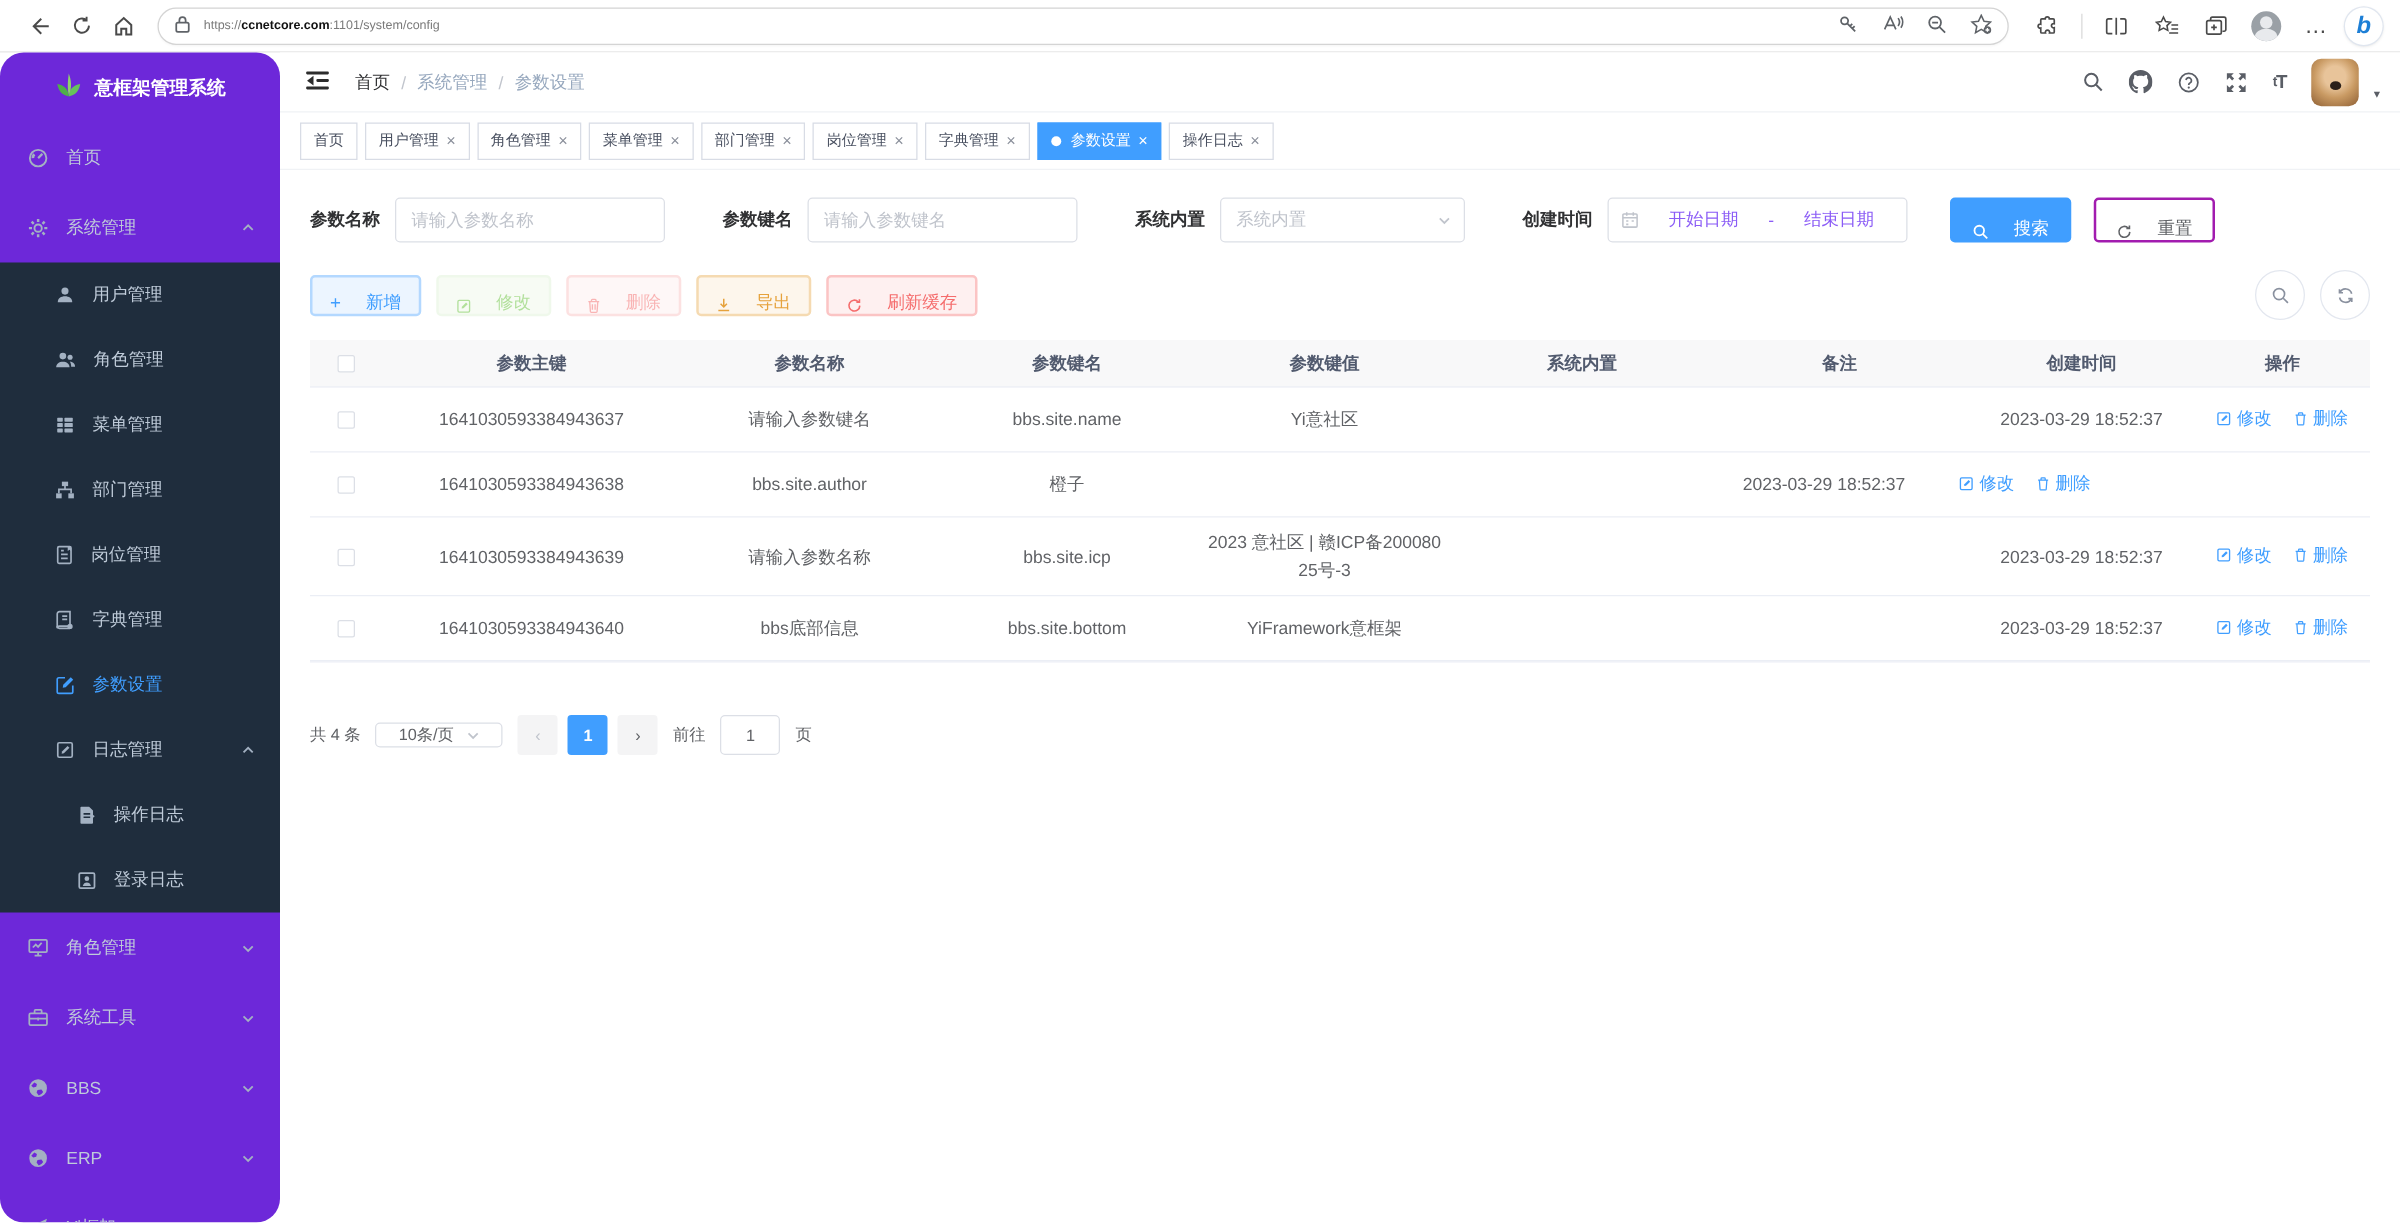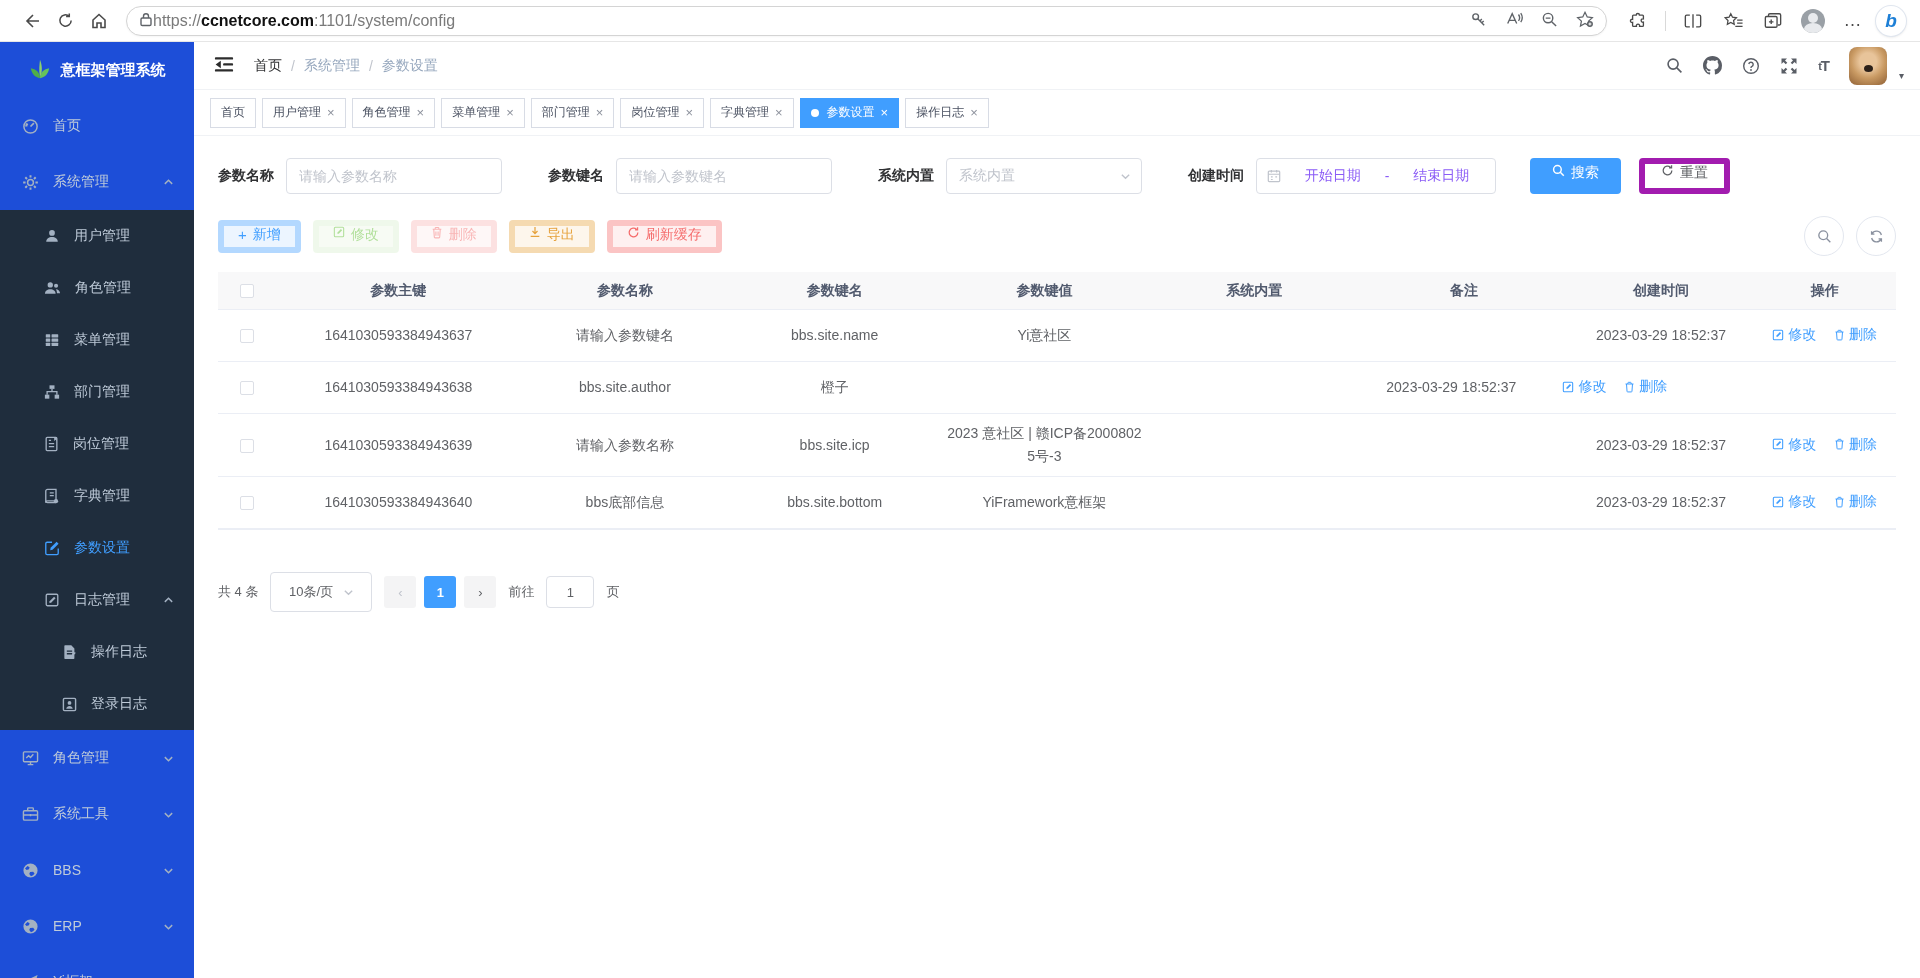--- a/index.html
+++ b/index.html
@@ -4,35 +4,35 @@
 <style>
   * { margin:0; padding:0; box-sizing:border-box; }
   html,body { width:1920px; height:978px; overflow:hidden; background:#fff;
     font-family:"Liberation Sans","DejaVu Sans",sans-serif; font-size:14px; color:#303133; }
 
   
   .browser { height:42px; background:#fff; display:flex; align-items:center; padding:0 14px; border-bottom:1px solid #e6e6e6; }
   .b-icon { width:34px; height:30px; display:flex; align-items:center; justify-content:center; color:#4a4a4a; border-radius:6px; cursor:pointer; flex:none; }
   .b-icon svg { display:block; }
   .url-pill { flex:1; height:30px; margin:0 10px; border:1px solid #d4d4d4; border-radius:16px; display:flex; align-items:center; padding:0 12px; background:#fff; box-shadow:0 1px 2px rgba(0,0,0,.04); }
-  .url-text { flex:1; color:#7a7a7a; font-size:16px; white-space:nowrap; overflow:hidden; }
+  .url-text { flex:1; margin-left:10px; color:#7a7a7a; font-size:10px; white-space:nowrap; overflow:hidden; }
   .url-text b { color:#111; font-weight:700; }
   .pill-icons { display:flex; align-items:center; gap:18px; color:#5f6368; }
   .chrome-right { display:flex; align-items:center; gap:6px; margin-left:4px; }
   .vdiv { width:1px; height:20px; background:#d9d9d9; margin:0 4px; }
   .profile-circle { width:24px; height:24px; border-radius:50%; background:#9aa0a6; position:relative; overflow:hidden; }
   .profile-circle::before { content:""; position:absolute; left:7px; top:4px; width:10px; height:10px; border-radius:50%; background:#e8eaed; }
   .profile-circle::after { content:""; position:absolute; left:3px; top:14px; width:18px; height:12px; border-radius:50%; background:#e8eaed; }
   .copilot { width:30px; height:30px; border-radius:50%; background:#fff; box-shadow:0 0 0 1px #e0e6ef,0 1px 3px rgba(0,0,0,.15); display:flex; align-items:center; justify-content:center; font-weight:700; font-style:italic; font-size:19px; color:#1d7fd6; }
 
   
   .app { display:flex; height:936px; }
 
   
-  .sidebar { width:194px; background:#1d4ed8; flex:none; overflow:hidden; }
+  .sidebar { width:224px; background:#6d28d9; flex:none; overflow:hidden;border-radius:19px; }
   .logo { height:56px; display:flex; align-items:center; justify-content:center; gap:10px; color:#fff; font-weight:700; font-size:15px; }
   .menu-item { height:56px; display:flex; align-items:center; padding:0 20px 0 22px; color:#bfcbd9; cursor:pointer; position:relative; }
   .menu-item .label { flex:1; margin-left:14px; }
   .menu-item svg { flex:none; color:#a3b1c2; }
   .sub { background:#1f2d3d; }
   .sub .menu-item { height:52px; padding-left:44px; }
   .sub .menu-item.lv3 { padding-left:62px; }
   .menu-item.active { color:#409EFF; }
   .menu-item.active svg { color:#409EFF; }
   .caret { flex:none; color:#bfcbd9; transition:transform .2s; }
@@ -67,21 +67,21 @@
   .filter { display:flex; align-items:center; }
   .f-group { display:flex; align-items:center; margin-right:46px; }
   .f-label { font-weight:700; color:#303133; margin-right:12px; white-space:nowrap; }
   .inp { height:36px; border:1px solid #dcdfe6; border-radius:4px; background:#fff; color:#606266; padding:0 12px; font-size:14px; font-family:inherit; }
   .inp::placeholder { color:#c0c4cc; }
   .inp.w215 { width:216px; }
   .sel { width:196px; height:36px; border:1px solid #dcdfe6; border-radius:4px; display:flex; align-items:center; padding:0 10px 0 12px; color:#c0c4cc; cursor:pointer; }
   .sel .ph { flex:1; }
   .dr { width:240px; height:36px; border:1px solid #dcdfe6; border-radius:4px; display:flex; align-items:center; padding:0 10px; color:#8b5cf6; gap:8px; cursor:pointer; }
   .dr .d { flex:1; text-align:center; }
-  .btn { height:36px; border-radius:4px; border:6px solid #a21caf; background:#fff; color:#606266; font-size:14px; padding:0 16px; display:inline-flex; align-items:flex-start; gap:6px; cursor:pointer; font-family:inherit; }
+  .btn { height:36px; border-radius:4px; border:2px solid #a21caf; background:#fff; color:#606266; font-size:14px; padding:0 16px; display:inline-flex; align-items:flex-end; gap:20px; cursor:pointer; font-family:inherit; }
   .btn-primary { background:#409EFF; border-color:#409EFF; color:#fff; }
   .btn-sm { height:33px; padding:0 14px; }
   .btn-plain-primary { background:#ecf5ff; border-color:#b3d8ff; color:#409EFF; }
   .btn-plain-success { background:#f0f9eb; border-color:#e1f3d8; color:#67c23a; opacity:.5; cursor:not-allowed; }
   .btn-plain-danger  { background:#fef0f0; border-color:#fbc4c4; color:#f56c6c; }
   .btn-plain-danger.dis { opacity:.5; cursor:not-allowed; }
   .btn-plain-warning { background:#fdf6ec; border-color:#f5dab1; color:#e6a23c; }
 
   .toolbar { display:flex; align-items:center; margin-top:22px; }
   .toolbar .left { display:flex; gap:12px; }
@@ -95,21 +95,21 @@
   .td { text-align:center; padding:8px 6px; color:#606266; word-break:break-all; line-height:23px; }
   .head .td { color:#515a6e; font-weight:700; padding:6px; }
   .c-check{width:3.5%;} .c-id{width:14.5%;} .c-name{width:12.5%;} .c-key{width:12.5%;}
   .c-val{width:12.5%;} .c-builtin{width:12.5%;} .c-remark{width:12.5%;} .c-time{width:11%;} .c-op{width:8.5%;}
   .cb { width:14px; height:14px; border:1px solid #dcdfe6; border-radius:2px; background:#fff; display:inline-block; vertical-align:middle; cursor:pointer; }
   .op-link { color:#409EFF; cursor:pointer; display:inline-flex; align-items:center; gap:4px; white-space:nowrap; }
   .op-link + .op-link { margin-left:14px; }
 
   
   .pager { display:flex; align-items:center; justify-content:flex-start; margin-top:42px; gap:12px; color:#606266; font-size:13px; padding-right:2px; }
-  .psel { width:102px; height:40px; border:1px solid #dcdfe6; border-radius:4px; display:flex; align-items:center; justify-content:center; gap:10px; color:#606266; cursor:pointer; }
+  .psel { width:102px; height:20px; border:1px solid #dcdfe6; border-radius:4px; display:flex; align-items:center; justify-content:center; gap:10px; color:#606266; cursor:pointer; }
   .pbtn { min-width:32px; height:32px; border-radius:3px; background:#f4f4f5; display:flex; align-items:center; justify-content:center; color:#606266; cursor:pointer; font-size:13px; }
   .pbtn.prev { color:#c0c4cc; }
   .pbtn.cur { background:#409EFF; color:#fff; font-weight:700; }
   .pgroup { display:flex; gap:8px; }
   .goto-inp { width:48px; height:32px; border:1px solid #dcdfe6; border-radius:4px; text-align:center; color:#606266; font-size:13px; font-family:inherit; }
 </style>
 </head>
 <body>
 
 <div class="browser">

